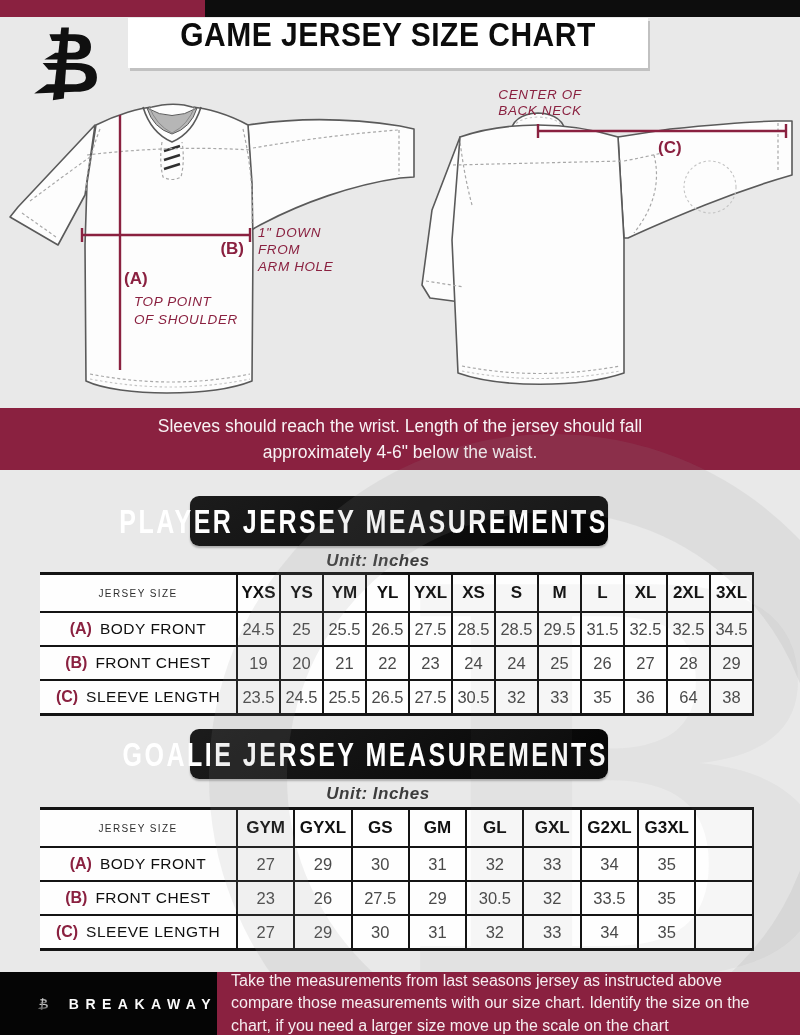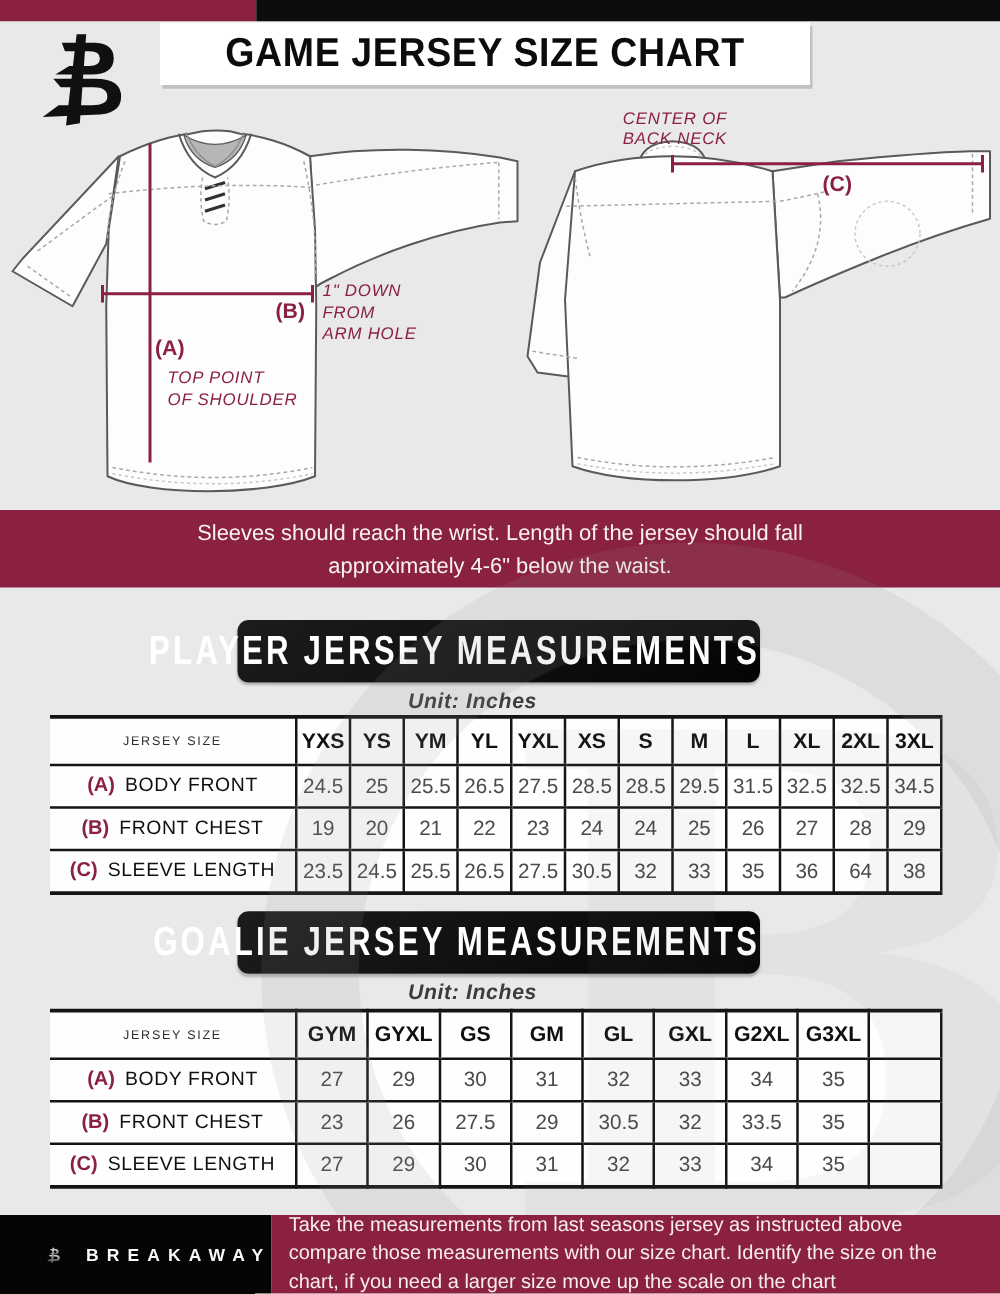--- a/index.html
+++ b/index.html
@@ -5,21 +5,21 @@
   html,body { margin:0; padding:0; }
   .page {
     position:relative; width:800px; height:1035px; overflow:hidden;
     background:#e9e9e9; font-family:"Liberation Sans",sans-serif;
   }
   
   .strip-maroon { position:absolute; left:0; top:0; width:205px; height:17px; background:#8a2140; }
   .strip-black  { position:absolute; left:205px; top:0; width:595px; height:17px; background:#0d0d0d; }
   .title-bar {
     position:absolute; left:128px; top:18px; width:520px; height:50px; background:#ffffff;
-    display:flex; align-items:center; justify-content:center;
+    display:flex; align-items:flex-start; justify-content:center;
     box-shadow:2px 3px 0 rgba(120,120,120,.35); z-index:3;
   }
   .title-bar .t { font-size:30px; font-weight:bold; color:#0c0c0c; letter-spacing:.5px; transform:scaleY(1.08); white-space:nowrap; }
   .season-box {
     position:absolute; left:648px; top:17px; width:152px; height:50px; background:#8a2140;
     display:flex; align-items:center; justify-content:center; z-index:3;
   }
   .season-box .t { font-family:"DejaVu Sans Mono",monospace; font-weight:bold; color:#f6f0f2; font-size:20px; letter-spacing:2px; transform:scaleY(1.15); }
   .logo-top { position:absolute; left:24px; top:22px; z-index:3; }
   

